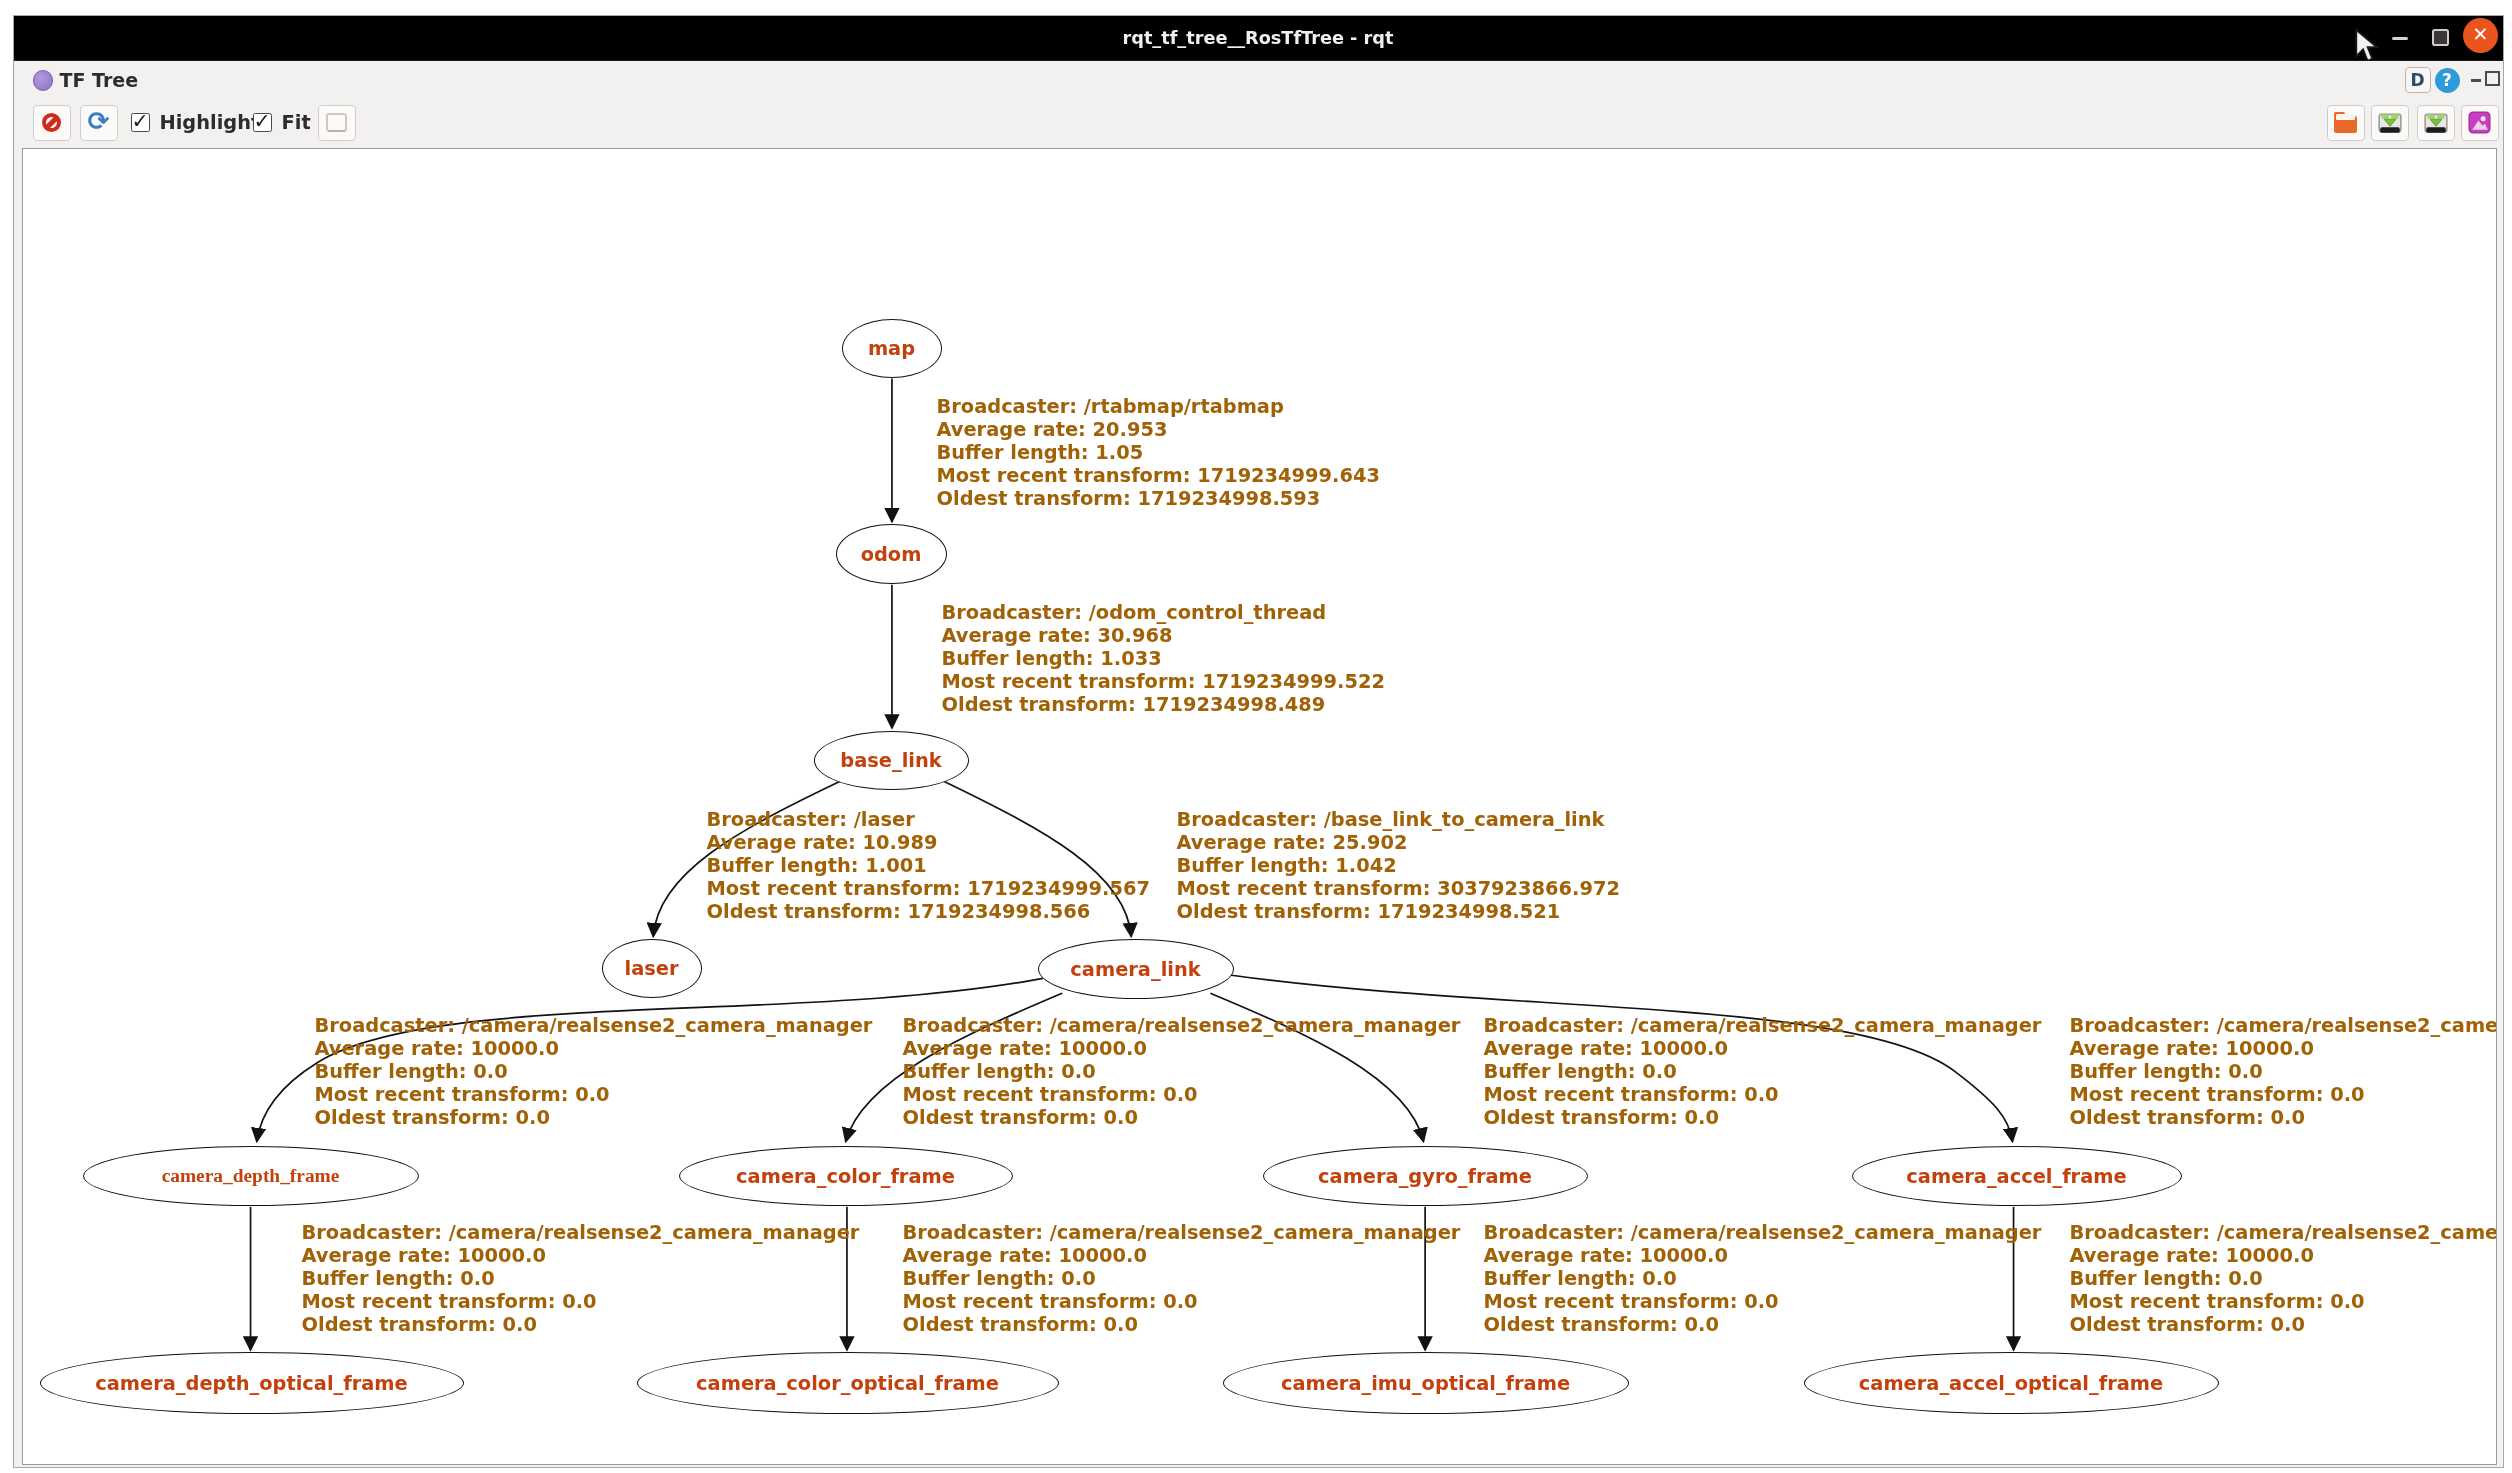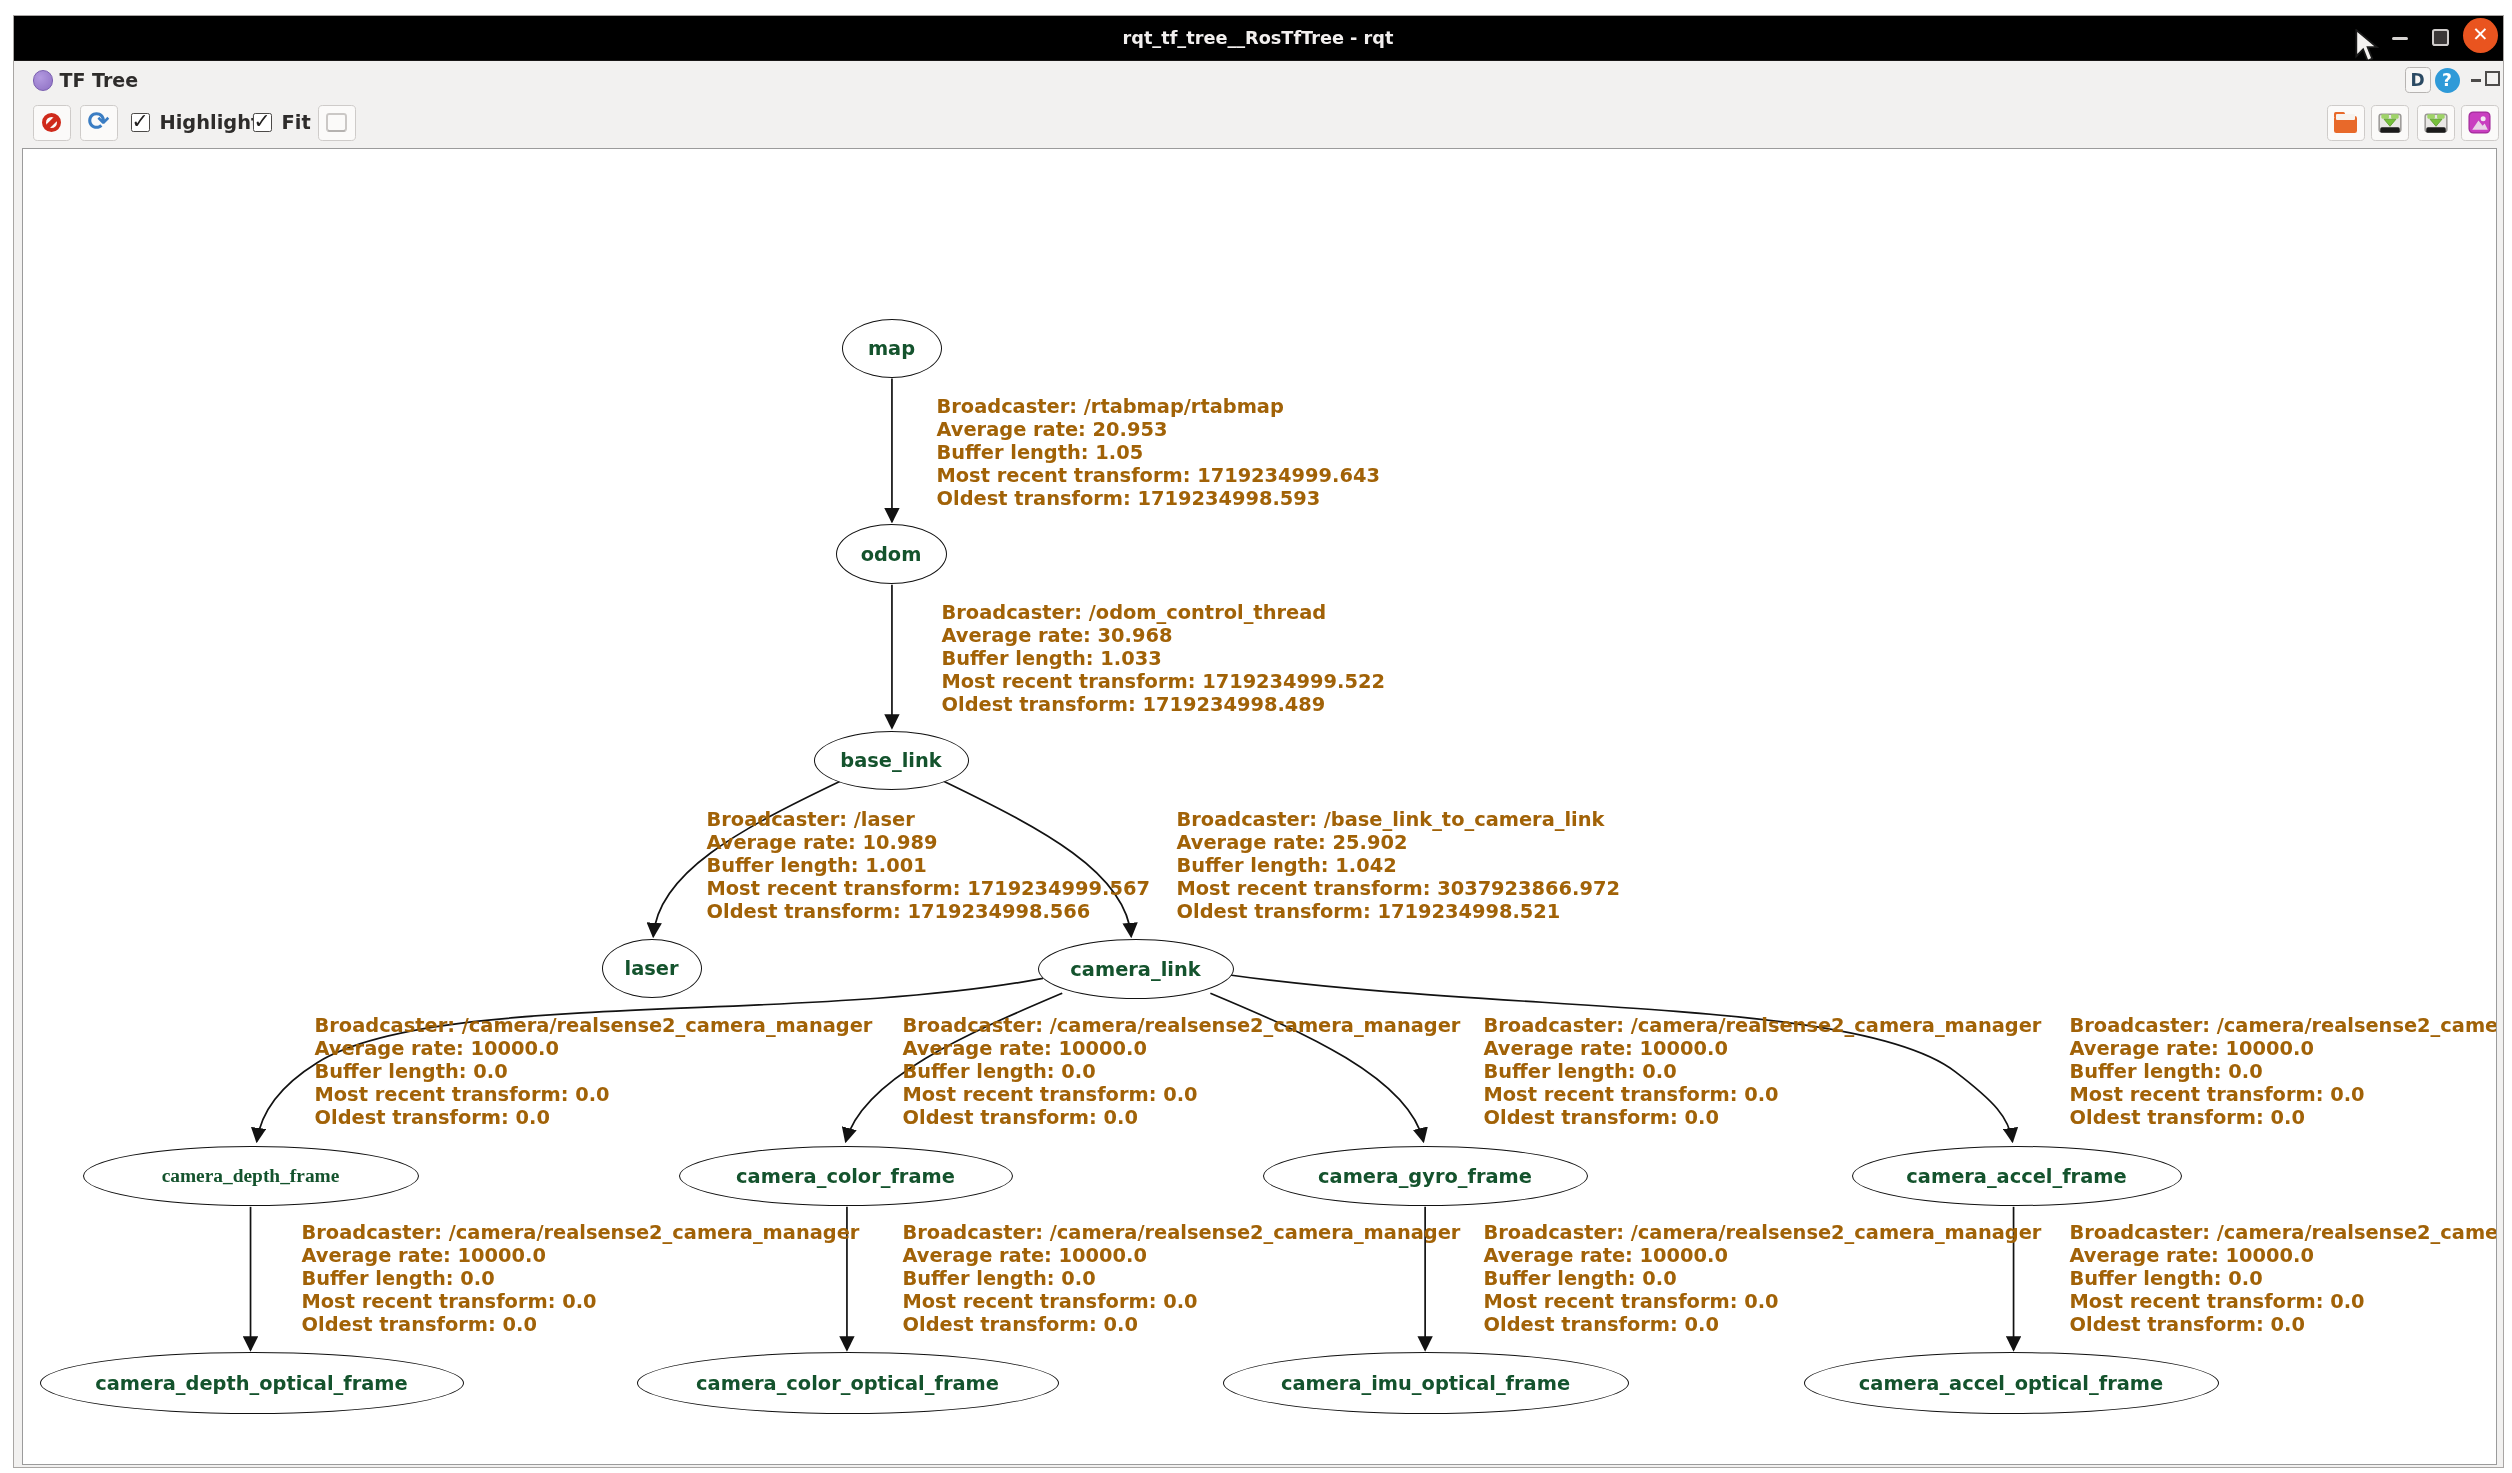--- a/index.html
+++ b/index.html
@@ -39,21 +39,21 @@
     border-radius:2.3px;box-sizing:border-box;color:#232120;font-size:20.5px;font-weight:bold;line-height:15px;text-align:center;}
   .tlabel{position:absolute;top:11.4px;font-size:19.4px;font-weight:bold;color:#2e2c2b;}
   .fitview-glyph{width:17px;height:15px;border:2.3px solid #cbc8c6;border-radius:3.4px;border-bottom-color:#b5b2b0;}
   
   .canvas{position:absolute;left:8px;top:132px;width:2475px;height:1317px;background:#ffffff;
     border:1.1px solid #9b9b9b;box-sizing:border-box;overflow:hidden;}
   .edges-svg{position:absolute;left:0;top:0;}
   .banner{position:absolute;display:flex;align-items:center;justify-content:center;background:#fff;
     border:1.1px solid #4a4a4a;box-shadow:0 0 0 1.7px #d9d7d5;font-size:19.4px;font-weight:bold;color:#000;}
   .node{position:absolute;border:1.7px solid #121212;border-radius:50%;background:#fff;
-    display:flex;align-items:center;justify-content:center;font-size:19.4px;font-weight:bold;color:#14532d;box-sizing:border-box;}
+    display:flex;align-items:center;justify-content:center;font-size:19.4px;font-weight:bold;color:#c2410c;box-sizing:border-box;}
   .elabel{position:absolute;font-size:19.4px;font-weight:bold;color:#a16207;line-height:23px;white-space:nowrap;}
   
   .folder-ico{position:relative;width:23px;height:17px;background:#e8692a;border-radius:2.3px;margin-top:4.6px;}
   .folder-ico::before{content:"";position:absolute;left:0;top:-4.6px;width:11.4px;height:5.7px;background:#e8692a;border-radius:1.7px 1.7px 0 0;}
   .folder-ico::after{content:"";position:absolute;left:1.7px;top:-2.3px;width:19.4px;height:5.7px;background:#f7f3ef;border-radius:1.1px;}
 </style>
 </head>
 <body>
 
 <div class="window">

